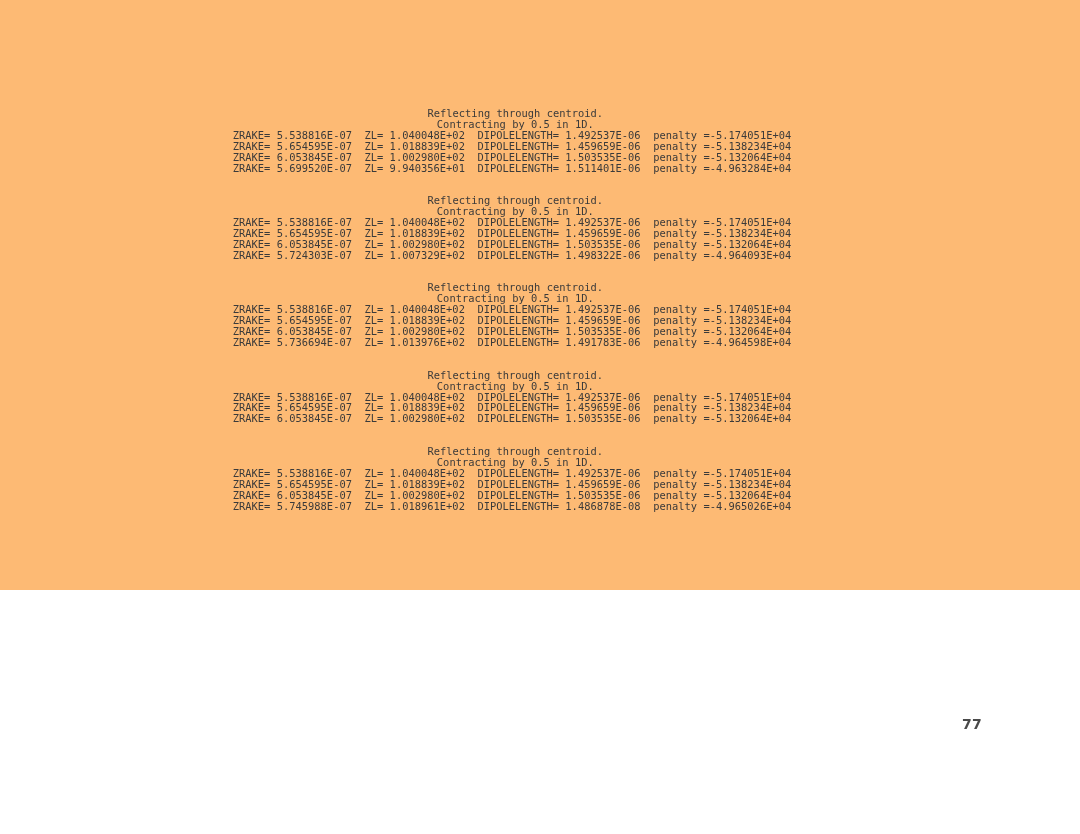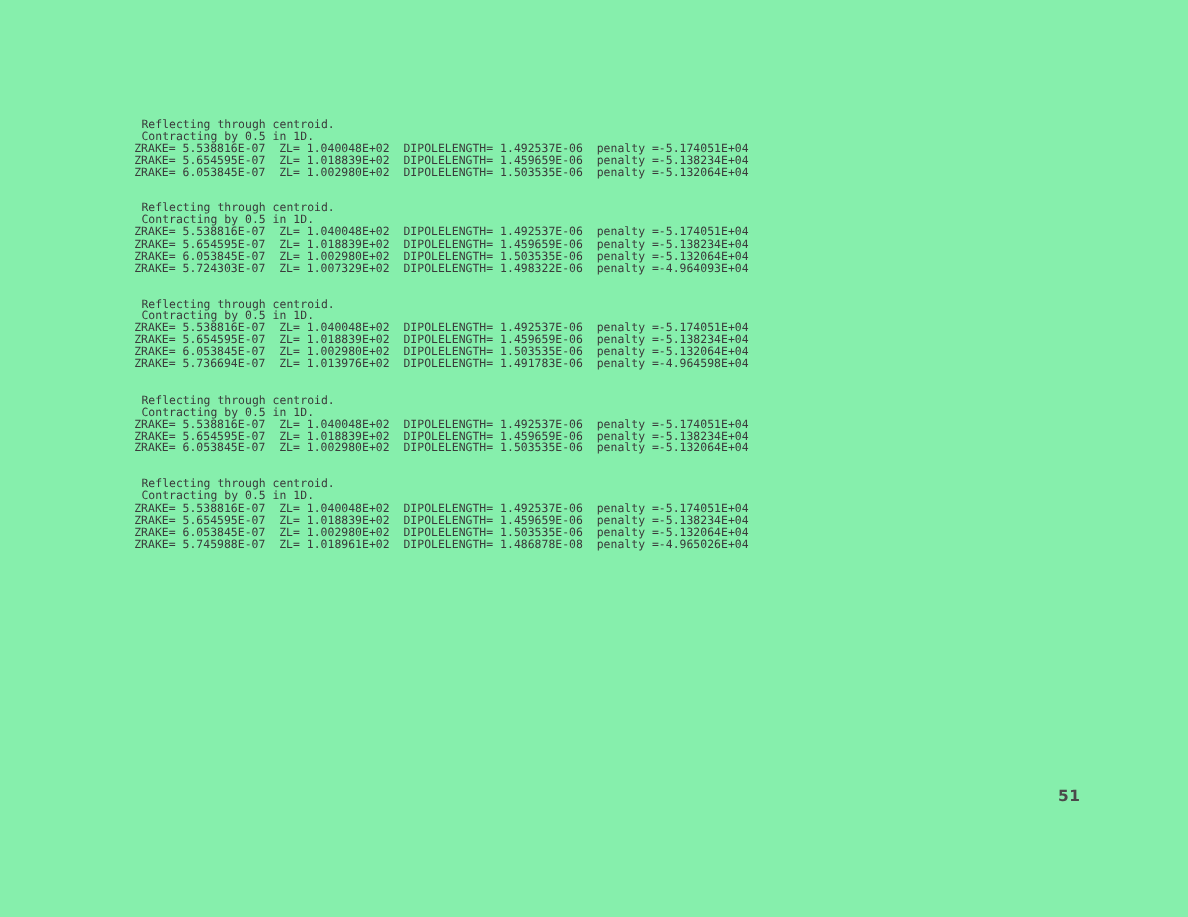--- a/index.html
+++ b/index.html
@@ -13,22 +13,23 @@
     position: relative;
     overflow: hidden;
     font-family: "Liberation Sans", sans-serif;
   }
 
   #page {
     position: absolute;
     left: 0;
     top: 0;
     width: 1080px;
-    height: 834px;
-    background: #86efac;
+    height: 590px;
+    background: #fdba74;
+    text-align: center;
   }
 
   #log-listing {
     position: absolute;
     left: 122px;
     top: 108px;
     width: 780px;
   }
 
   .log-block {
@@ -67,20 +68,21 @@
 
 <div id="page">
 
   <div id="log-listing">
       <div class="log-block">
         <div class="log-line status">Reflecting through centroid.</div>
         <div class="log-line status">Contracting by 0.5 in 1D.</div>
         <div class="log-line data">ZRAKE= 5.538816E-07  ZL= 1.040048E+02  DIPOLELENGTH= 1.492537E-06  penalty =-5.174051E+04</div>
         <div class="log-line data">ZRAKE= 5.654595E-07  ZL= 1.018839E+02  DIPOLELENGTH= 1.459659E-06  penalty =-5.138234E+04</div>
         <div class="log-line data">ZRAKE= 6.053845E-07  ZL= 1.002980E+02  DIPOLELENGTH= 1.503535E-06  penalty =-5.132064E+04</div>
+        <div class="log-line data">ZRAKE= 5.699520E-07  ZL= 9.940356E+01  DIPOLELENGTH= 1.511401E-06  penalty =-4.963284E+04</div>
       </div>
       <div class="log-block">
         <div class="log-line status">Reflecting through centroid.</div>
         <div class="log-line status">Contracting by 0.5 in 1D.</div>
         <div class="log-line data">ZRAKE= 5.538816E-07  ZL= 1.040048E+02  DIPOLELENGTH= 1.492537E-06  penalty =-5.174051E+04</div>
         <div class="log-line data">ZRAKE= 5.654595E-07  ZL= 1.018839E+02  DIPOLELENGTH= 1.459659E-06  penalty =-5.138234E+04</div>
         <div class="log-line data">ZRAKE= 6.053845E-07  ZL= 1.002980E+02  DIPOLELENGTH= 1.503535E-06  penalty =-5.132064E+04</div>
         <div class="log-line data">ZRAKE= 5.724303E-07  ZL= 1.007329E+02  DIPOLELENGTH= 1.498322E-06  penalty =-4.964093E+04</div>
       </div>
       <div class="log-block">
@@ -101,15 +103,15 @@
       <div class="log-block">
         <div class="log-line status">Reflecting through centroid.</div>
         <div class="log-line status">Contracting by 0.5 in 1D.</div>
         <div class="log-line data">ZRAKE= 5.538816E-07  ZL= 1.040048E+02  DIPOLELENGTH= 1.492537E-06  penalty =-5.174051E+04</div>
         <div class="log-line data">ZRAKE= 5.654595E-07  ZL= 1.018839E+02  DIPOLELENGTH= 1.459659E-06  penalty =-5.138234E+04</div>
         <div class="log-line data">ZRAKE= 6.053845E-07  ZL= 1.002980E+02  DIPOLELENGTH= 1.503535E-06  penalty =-5.132064E+04</div>
         <div class="log-line data">ZRAKE= 5.745988E-07  ZL= 1.018961E+02  DIPOLELENGTH= 1.486878E-08  penalty =-4.965026E+04</div>
       </div>
     </div>
 
-  <div id="page-number">51</div>
+  <div id="page-number">77</div>
 
 </div>
 
 </body></html>

